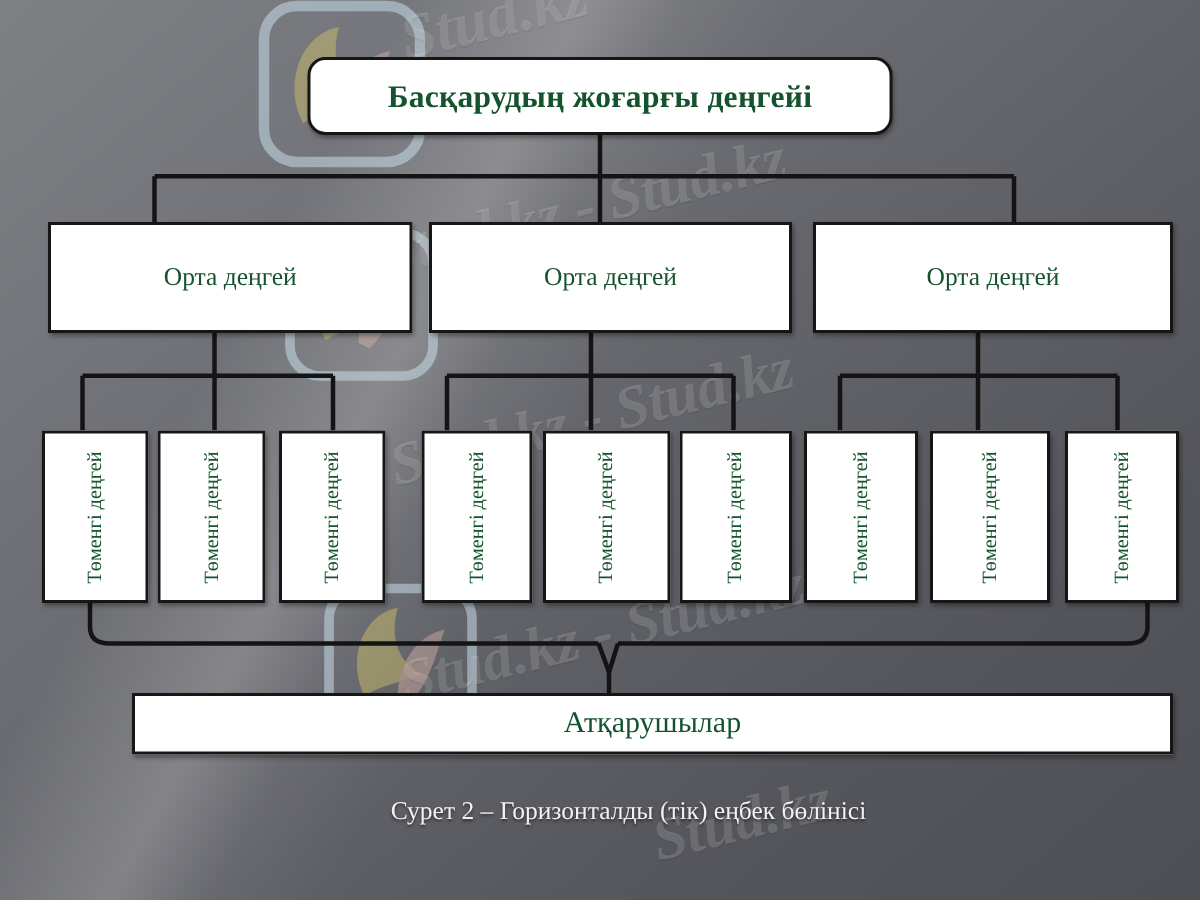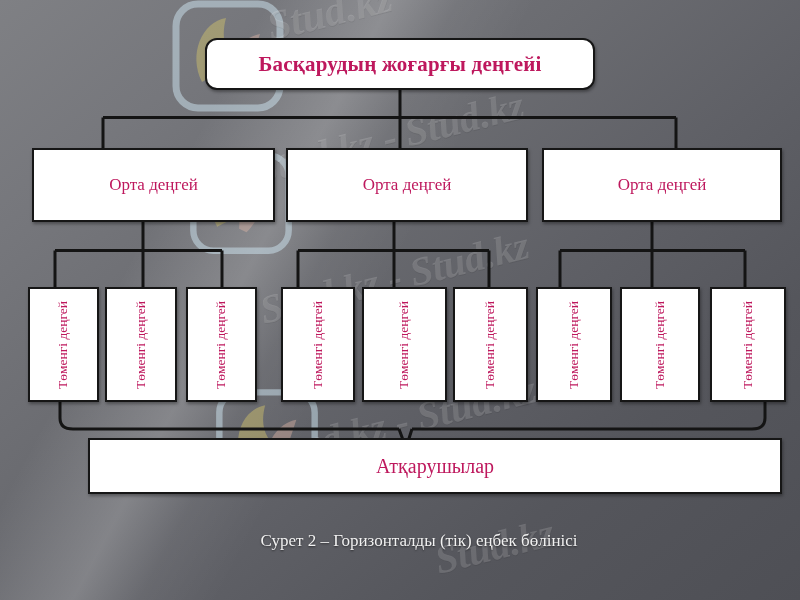--- a/index.html
+++ b/index.html
@@ -55,21 +55,21 @@
 
   
   .node {
     position: absolute;
     background: #ffffff;
     border: 2px solid #161616;
     box-sizing: border-box;
     display: flex;
     align-items: center;
     justify-content: center;
-    color: #be185d;
+    color: #14532d;
     box-shadow: 1px 2px 3px rgba(0,0,0,0.35);
   }
   .node.top {
     border-radius: 12px;
     font-weight: bold;
     font-size: 21px;
     letter-spacing: 0.2px;
   }
   .node.mid {
     font-size: 17px;
@@ -203,19 +203,19 @@
   <div class="node leaf" style="left:536px; top:287px; width:76px; height:115px;">
     <span class="vtext">Төменгі деңгей</span>
   </div>
   <div class="node leaf" style="left:620px; top:287px; width:80px; height:115px;">
     <span class="vtext">Төменгі деңгей</span>
   </div>
   <div class="node leaf" style="left:710px; top:287px; width:76px; height:115px;">
     <span class="vtext">Төменгі деңгей</span>
   </div>
 
-  <div class="node bottom" style="left:88px; top:438px; width:694px; height:56px;">
+  <div class="node bottom" style="left:88px; top:462px; width:694px; height:41px;">
     <span>Атқарушылар</span>
   </div>
 
   <div id="caption">Сурет 2 – Горизонталды (тік) еңбек бөлінісі</div>
 
 </div>
 
 </body></html>

